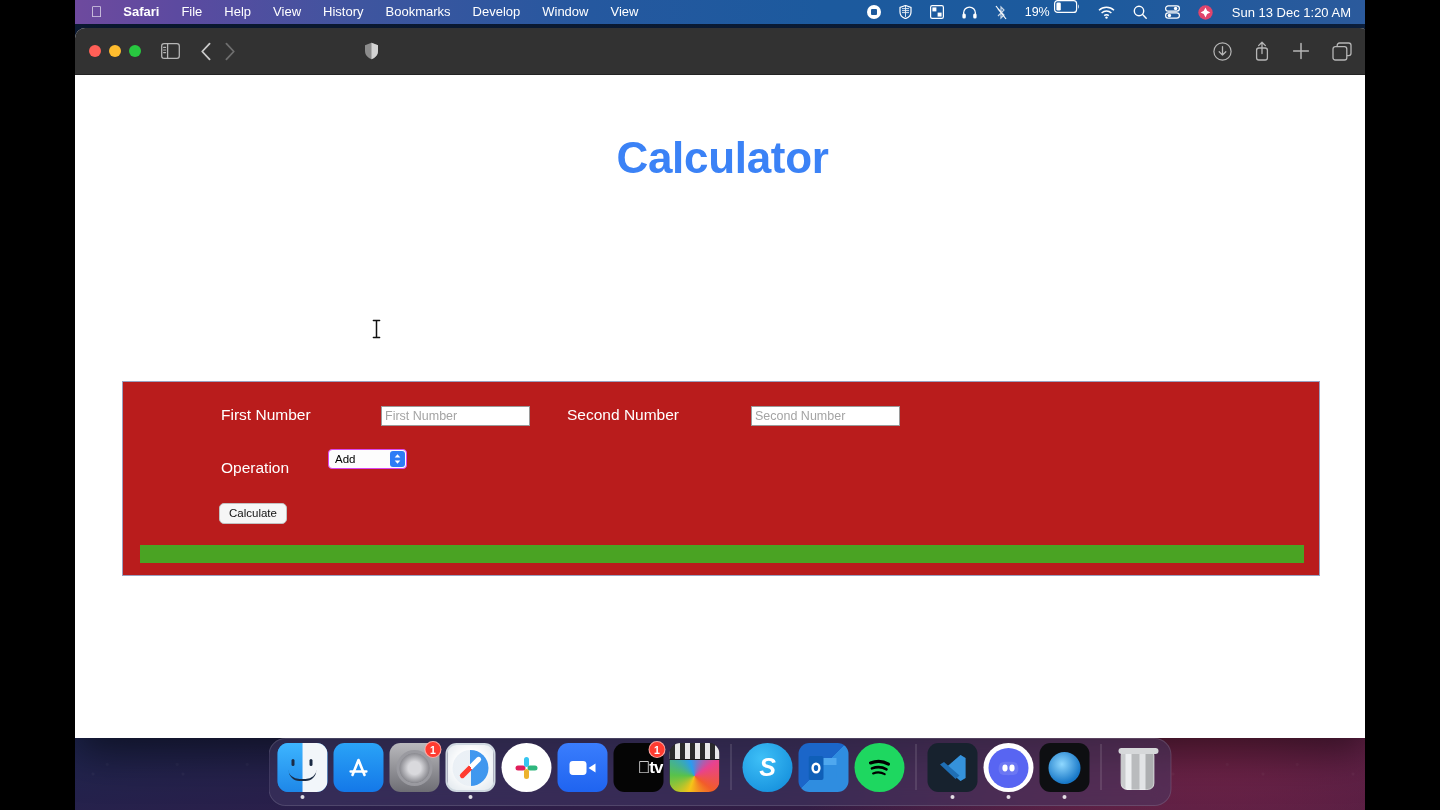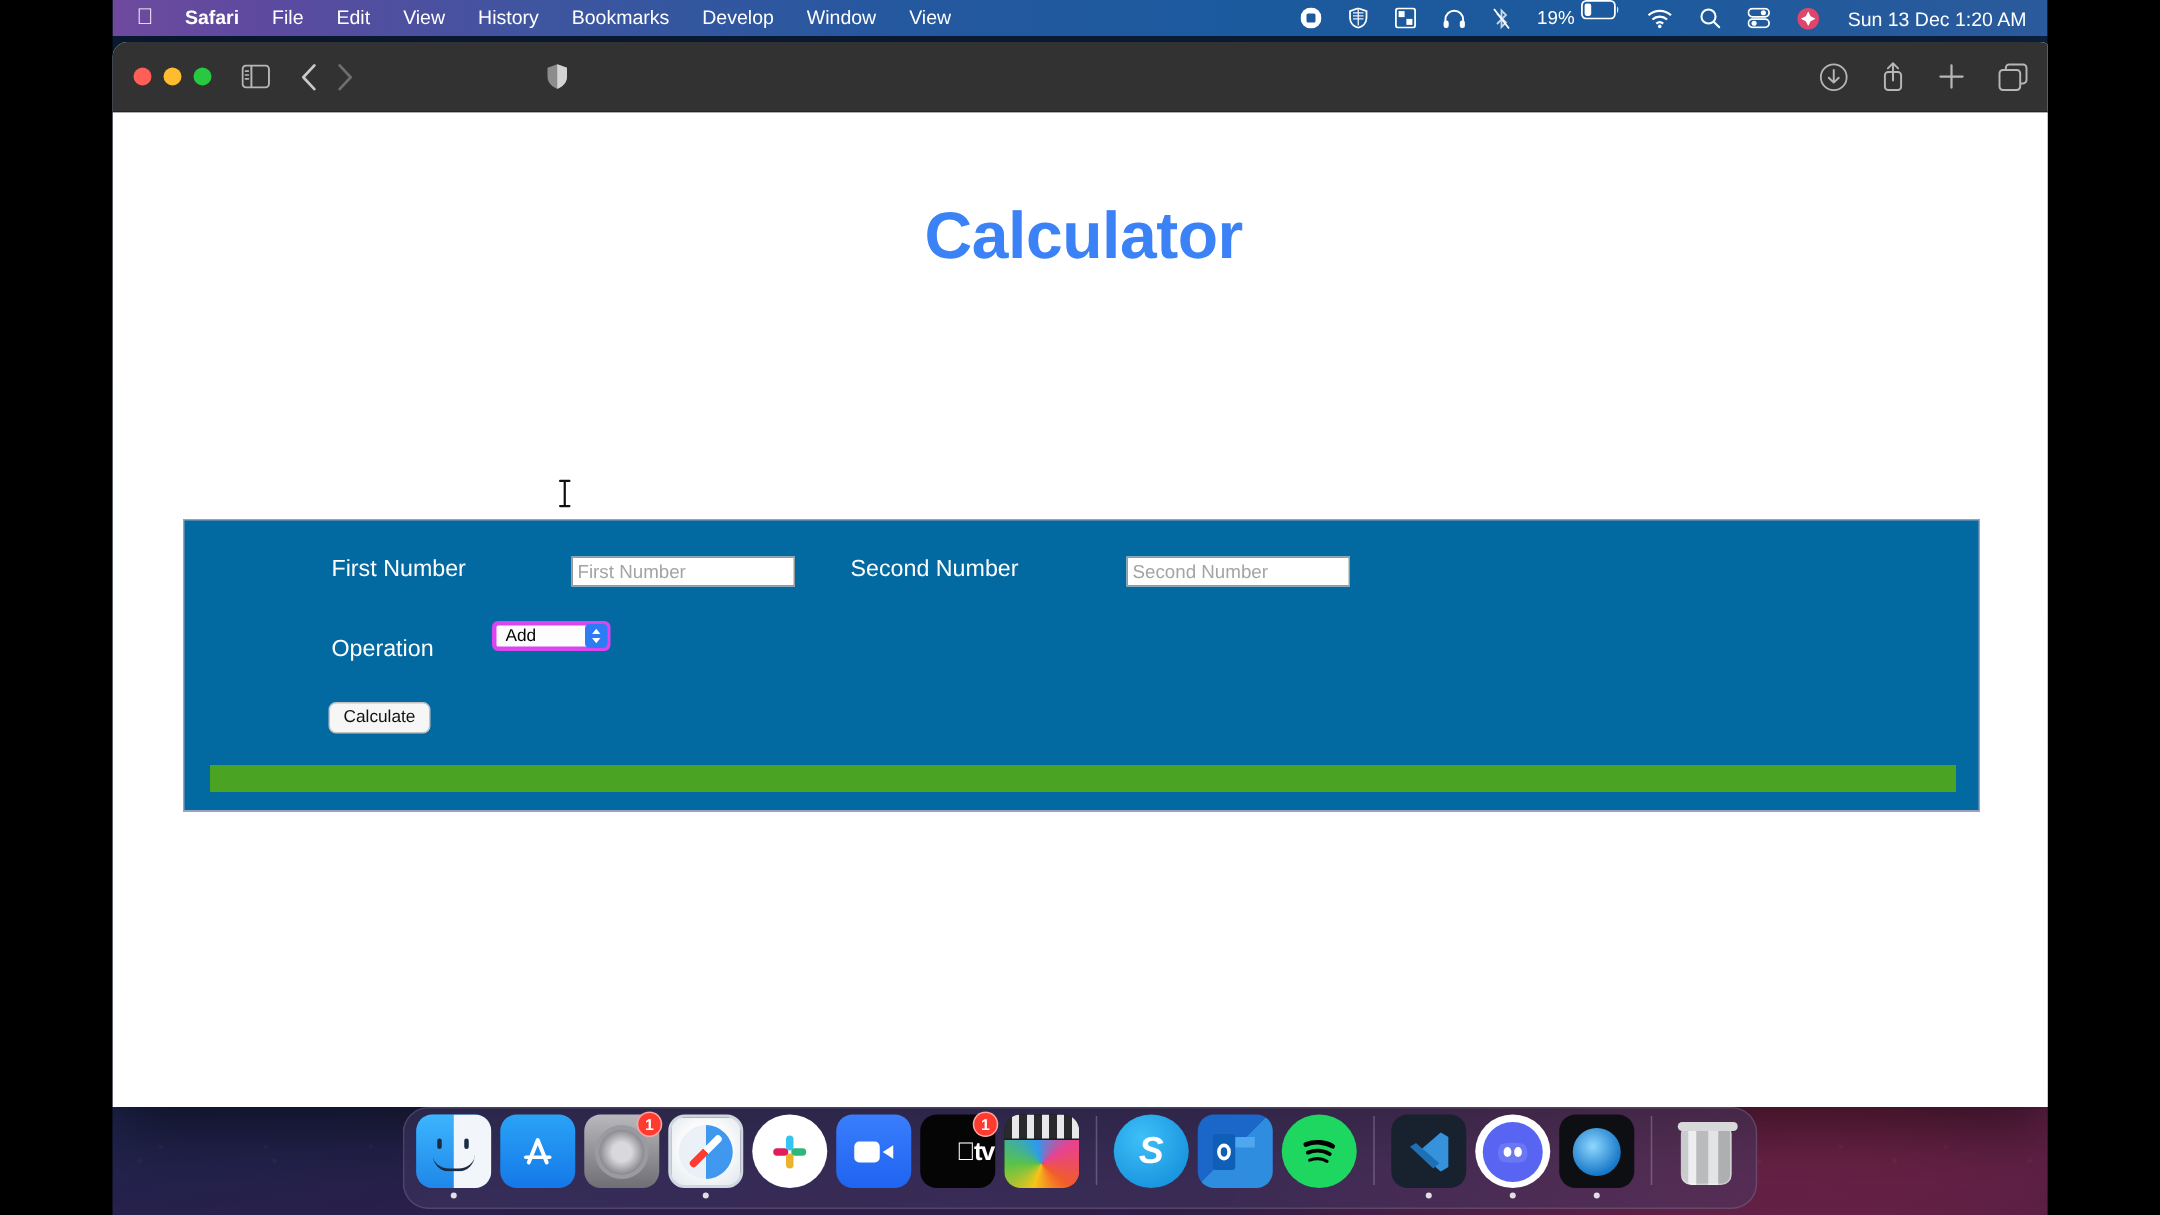--- a/index.html
+++ b/index.html
@@ -127,21 +127,21 @@
   #input-second { left: 628px; top: 11px; width: 149px; }
 
   #op-select-wrap {
     position: absolute; left: 205px; top: -2px;
     width: 79px; height: 20px;
   }
   #op-select {
     width: 79px; height: 20px;
     -webkit-appearance: none; appearance: none;
     background: #fdfdfd;
-    border: 3px solid #d946ef;
+    border: 1px solid #d946ef;
     border-radius: 4px;
     font-family: "Liberation Sans", sans-serif;
     font-size: 11.5px; color: #000;
     padding: 0 20px 0 6px;
     outline: none;
   }
   #op-arrows {
     position: absolute; right: 2px; top: 2px;
     width: 15px; height: 16px; border-radius: 3px;
     background: #2d7cf6;
@@ -249,21 +249,21 @@
 <body>
 
 <div id="desktop">
   <div id="desktop-texture"></div>
 
   <div id="menubar">
     <div id="menu-left">
       <span class="apple-logo"></span>
       <span class="menu-item bold">Safari</span>
       <span class="menu-item">File</span>
-      <span class="menu-item">Edit</span>
+      <span class="menu-item">Help</span>
       <span class="menu-item">View</span>
       <span class="menu-item">History</span>
       <span class="menu-item">Bookmarks</span>
       <span class="menu-item">Develop</span>
       <span class="menu-item">Window</span>
       <span class="menu-item">View</span>
     </div>
 
     <div id="menu-right">
       <span class="status-item">
@@ -397,21 +397,21 @@
               <rect x="5.2" y="1" width="13.8" height="12.6" rx="2.3" fill="none" stroke="#b6b6b6" stroke-width="1.3"></rect>
               <rect x="1" y="4.6" width="13.8" height="13.4" rx="2.3" fill="#323232" stroke="#b6b6b6" stroke-width="1.3"></rect>
             </svg>
         </span>
       </div>
     </div>
 
     <div id="page">
       <h1 id="page-title">Calculator</h1>
 
-      <div id="calc-panel" style="background: #0369a1;">
+      <div id="calc-panel" style="background: #b91c1c; margin-top: 35px;">
 
         <div class="form-row" id="row1">
           <span class="field-label" id="label-first">First Number</span>
           <input class="text-input" id="input-first" type="text" placeholder="First Number" value="" style="">
           <span class="field-label" id="label-second">Second Number</span>
           <input class="text-input" id="input-second" type="text" placeholder="Second Number" style="">
         </div>
 
         <div class="form-row" id="row2">
           <span class="field-label" id="label-op">Operation</span>

